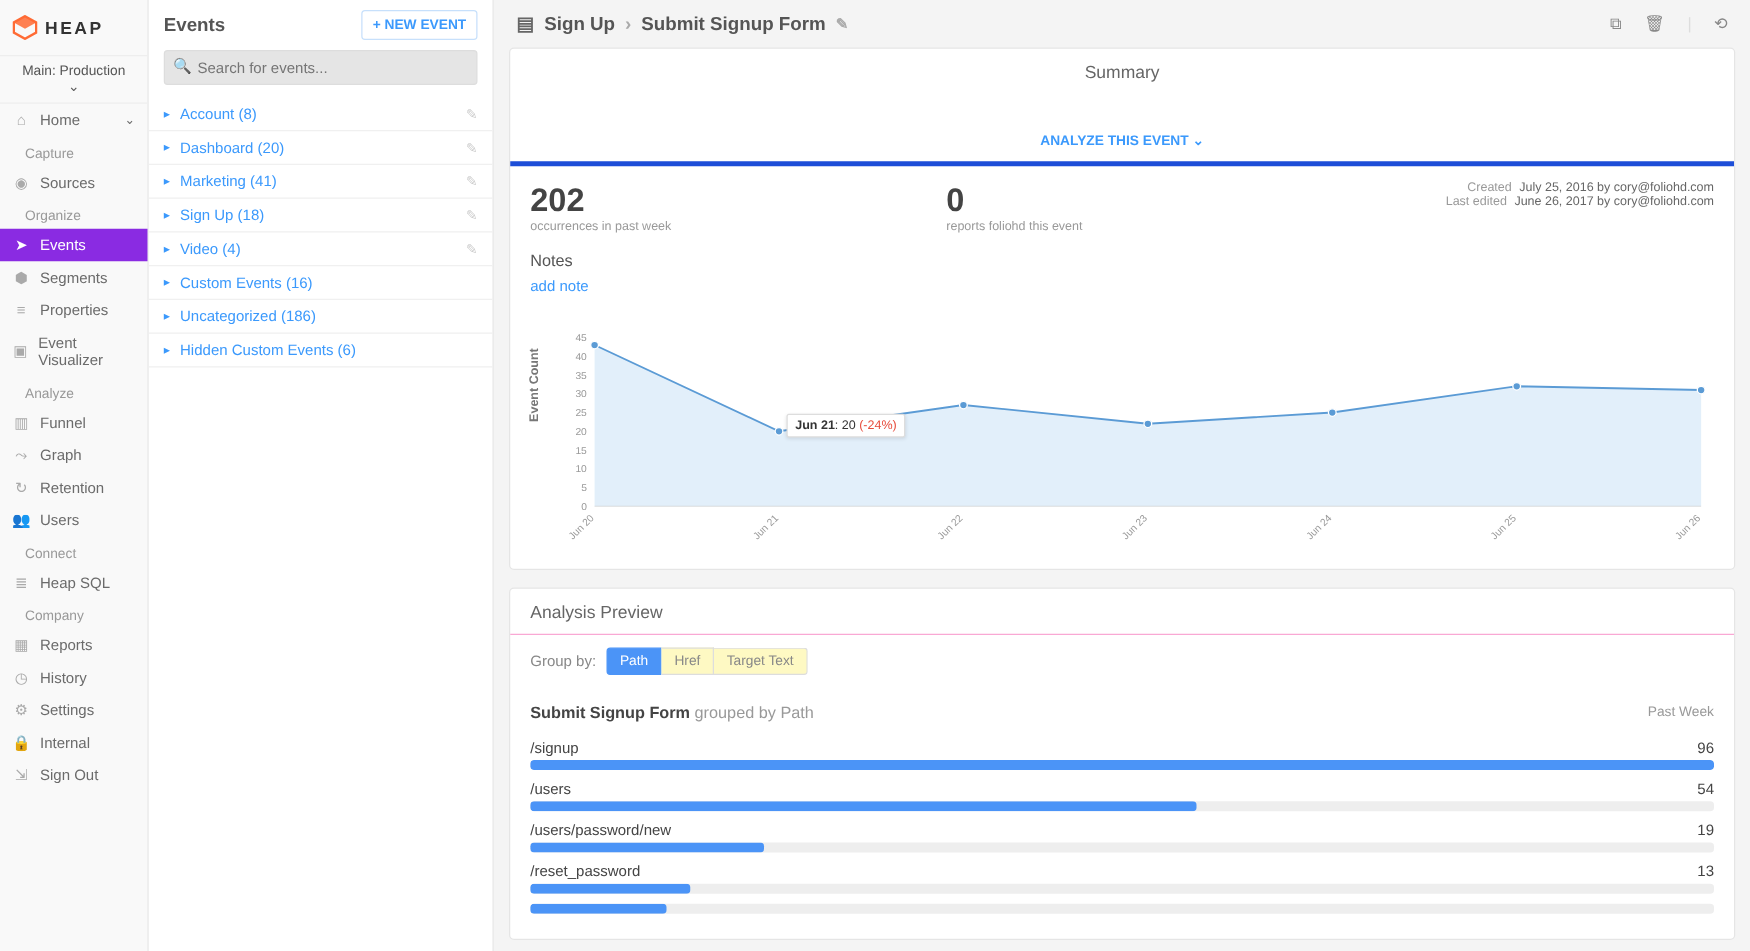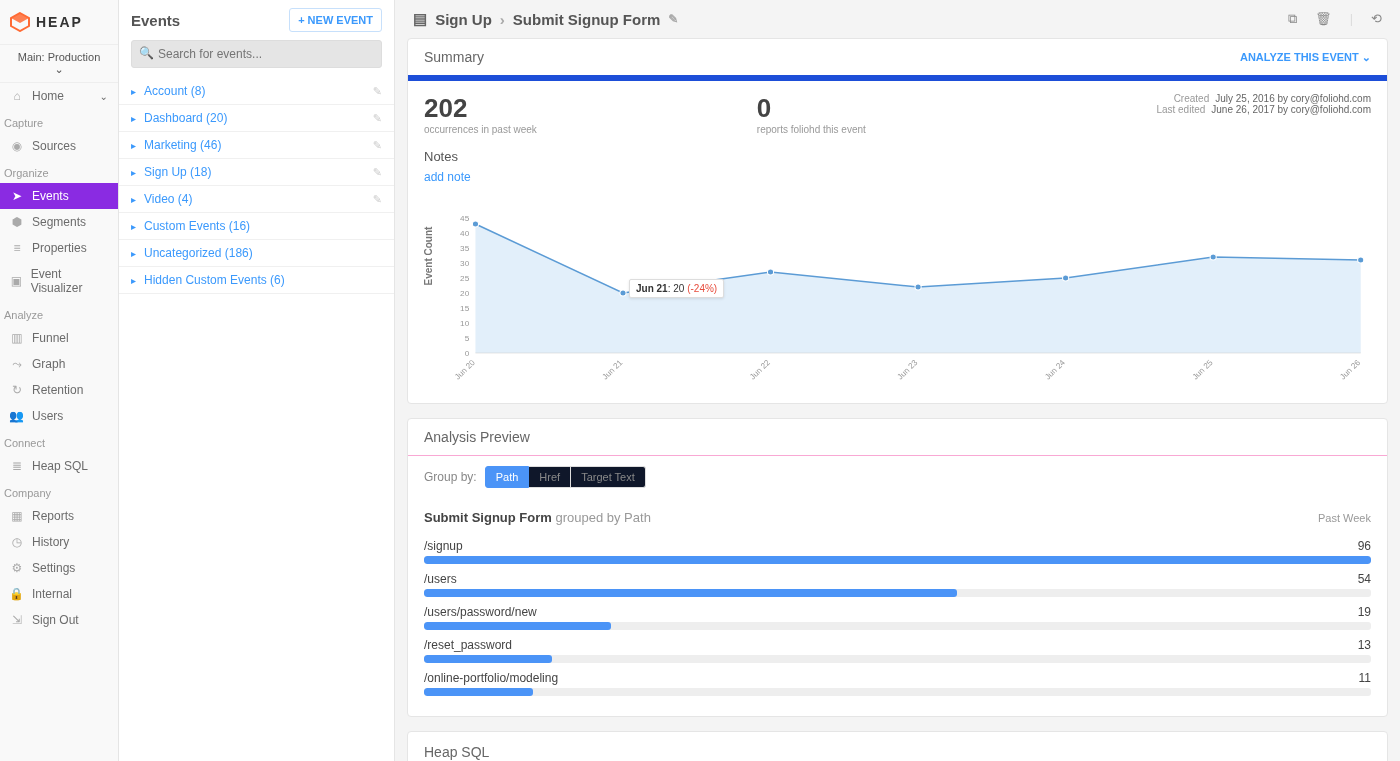--- a/index.html
+++ b/index.html
@@ -4,21 +4,21 @@
 <style>
 * { box-sizing: border-box; margin: 0; padding: 0; }
 body { font-family: -apple-system, BlinkMacSystemFont, "Segoe UI", Helvetica, Arial, sans-serif; font-size: 13px; color: #333; background: #f5f5f5; }
 .app { display: flex; height: 761px; width: 1400px; overflow: hidden; }
 
 
 .nav { width: 119px; background: #f9f9f9; border-right: 1px solid #e5e5e5; display: flex; flex-direction: column; }
 .logo { display: flex; align-items: center; padding: 12px 10px; }
 .logo-text { font-weight: 700; font-size: 14px; letter-spacing: 2px; color: #333; margin-left: 6px; }
 .project { font-size: 11px; padding: 6px 10px; color: #555; display: flex; align-items: center; justify-content: space-between; cursor: pointer; border-top: 1px solid #eee; border-bottom: 1px solid #eee; flex-direction: column; }
-.nav-section-label { font-size: 11px; color: #999; padding: 8px 4px 4px; }
+.nav-section-label { font-size: 11px; color: #999; padding: 8px 20px 4px; }
 .nav-item { display: flex; align-items: center; padding: 6px 10px; font-size: 12px; color: #6b6b6b; cursor: pointer; gap: 8px; }
 .nav-item.active { background: #8a2be2; color: #fff; }
 .nav-item .chev { margin-left: auto; font-size: 10px; }
 .nav-icon { width: 14px; height: 14px; display: inline-flex; align-items: center; justify-content: center; color: #aaa; }
 .nav-item.active .nav-icon { color: #fff; }
 
 
 .events-panel { width: 276px; background: #fff; border-right: 1px solid #e5e5e5; display: flex; flex-direction: column; }
 .events-header { display: flex; align-items: center; justify-content: space-between; padding: 8px 12px; }
 .events-title { font-size: 15px; font-weight: 600; color: #555; }
@@ -36,44 +36,44 @@
 .main { flex: 1; background: #f4f4f4; overflow-y: auto; display: flex; flex-direction: column; }
 .top-bar { display: flex; align-items: center; padding: 10px 18px; background: #f4f4f4; }
 .breadcrumb { display: flex; align-items: center; gap: 8px; font-size: 15px; color: #555; font-weight: 600; }
 .breadcrumb .sep { color: #aaa; }
 .breadcrumb .icon { color: #666; }
 .top-actions { margin-left: auto; display: flex; gap: 18px; color: #888; }
 .top-actions span { cursor: pointer; }
 
 .card { background: #fff; border: 1px solid #e5e5e5; border-radius: 4px; margin: 0 12px 14px; }
 .summary-card { padding: 0; }
-.summary-head { display: flex; align-items: center; justify-content: space-between; padding: 10px 16px; border-bottom: 6px solid #1d4ed8; }
+.summary-head { display: flex; align-items: center; justify-content: flex-end; padding: 10px 16px; border-bottom: 4px solid #1d4ed8; flex-direction: column; }
 .summary-title { font-size: 14px; color: #666; }
-.analyze-link { color: #3b99fc; font-size: 11px; font-weight: 600; cursor: pointer; }
+.analyze-link { color: #3b99fc; font-size: 11px; font-weight: 600; cursor: pointer; margin-top: 41px; }
 .summary-body { padding: 12px 16px; }
 .stats-row { display: flex; align-items: flex-start; }
 .stat { margin-right: 220px; }
 .stat-val { font-size: 26px; font-weight: 700; color: #444; }
 .stat-lbl { font-size: 10px; color: #999; }
 .meta { margin-left: auto; text-align: right; font-size: 10px; color: #999; }
 .meta .k { color: #999; margin-right: 6px; }
 .meta .v { color: #666; }
 .notes-lbl { font-size: 13px; color: #555; margin-top: 14px; }
 .add-note { color: #3b99fc; font-size: 12px; cursor: pointer; margin-top: 6px; display: inline-block; }
 
 .chart-wrap { margin-top: 24px; position: relative; width: 100%; }
 .chart-svg { width: 100%; height: 180px; }
 .y-axis-label { position: absolute; left: 4px; top: 50%; transform: rotate(-90deg) translateX(20px); transform-origin: left; font-size: 10px; color: #777; font-weight: 600; }
 .tooltip-box { position: absolute; background: #fff; border: 1px solid #ddd; box-shadow: 0 1px 3px rgba(0,0,0,.1); font-size: 10px; padding: 3px 6px; border-radius: 2px; }
 .tooltip-box .dt { font-weight: 600; }
 .tooltip-box .delta { color: #e74c3c; }
 
 .analysis-head { padding: 10px 16px; font-size: 14px; color: #666; border-bottom: 1px solid #f9a8d4; }
 .groupby-row { display: flex; align-items: center; gap: 8px; padding: 10px 16px; font-size: 12px; color: #888; }
-.group-btn { border: 1px solid #ddd; padding: 4px 10px; font-size: 11px; cursor: pointer; color: #888; background: #0f172a; }
+.group-btn { border: 1px solid #ddd; padding: 4px 10px; font-size: 11px; cursor: pointer; color: #888; background: #fef9c3; }
 .group-btn.active { background: #4b94f7; color: #fff; border-color: #4b94f7; }
 .group-btns { display: flex; }
 .group-btns .group-btn:first-child { border-radius: 3px 0 0 3px; }
 .group-btns .group-btn:last-child { border-radius: 0 3px 3px 0; }
 .group-btns .group-btn + .group-btn { border-left: none; }
 
 .preview-body { padding: 4px 16px 16px; }
 .preview-sub-head { display: flex; align-items: center; justify-content: space-between; padding: 8px 0 10px; }
 .preview-sub-head .t { font-size: 13px; font-weight: 600; color: #444; }
 .preview-sub-head .t .grouped { color: #999; font-weight: 400; }
@@ -194,21 +194,21 @@
           <span class="label">Account (8)</span>
           <span class="pencil">✎</span>
         </div>
         <div class="cat-row">
           <span class="chev">▸</span>
           <span class="label">Dashboard (20)</span>
           <span class="pencil">✎</span>
         </div>
         <div class="cat-row">
           <span class="chev">▸</span>
-          <span class="label">Marketing (46)</span>
+          <span class="label">Marketing (41)</span>
           <span class="pencil">✎</span>
         </div>
         <div class="cat-row">
           <span class="chev">▸</span>
           <span class="label">Sign Up (18)</span>
           <span class="pencil">✎</span>
         </div>
         <div class="cat-row">
           <span class="chev">▸</span>
           <span class="label">Video (4)</span>
@@ -358,24 +358,20 @@
             <div class="bar-row">
               <div class="bar-labels">
                 <span>/reset_password</span>
                 <span>13</span>
               </div>
               <div class="bar-track">
                 <div class="bar-fill" style="width: 13.5417%;"></div>
               </div>
             </div>
             <div class="bar-row">
-              <div class="bar-labels">
-                <span>/online-portfolio/modeling</span>
-                <span>11</span>
-              </div>
               <div class="bar-track">
                 <div class="bar-fill" style="width: 11.4583%;"></div>
               </div>
             </div>
           </div>
       </div>
     </div>
 
     <div class="card sql-card">
       <div class="sql-title">Heap SQL</div>

